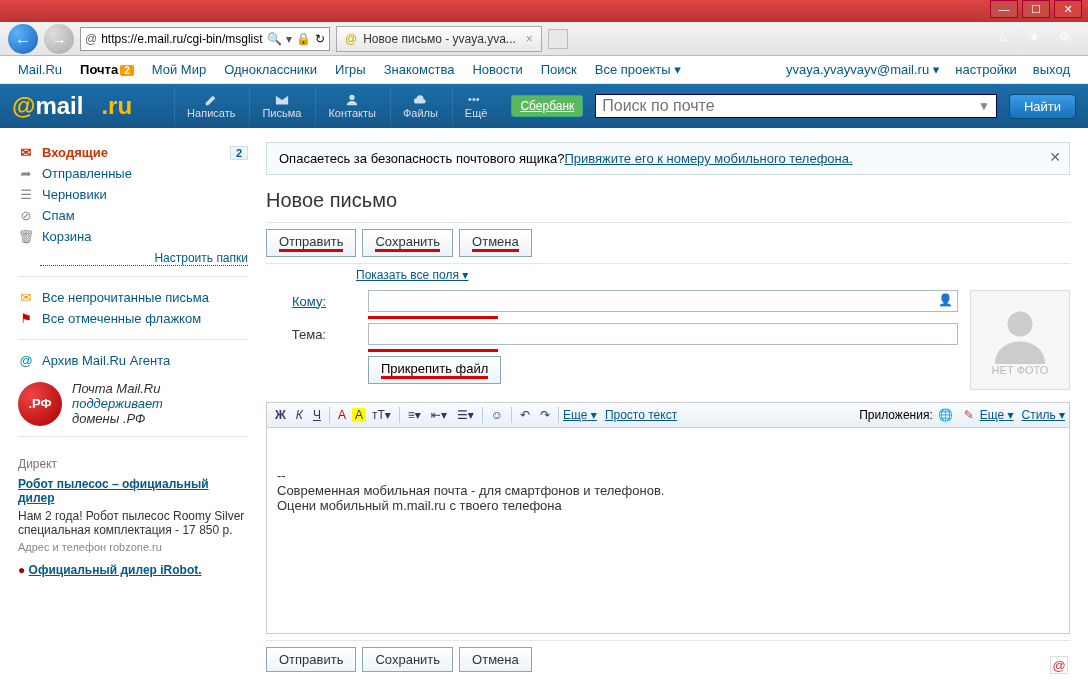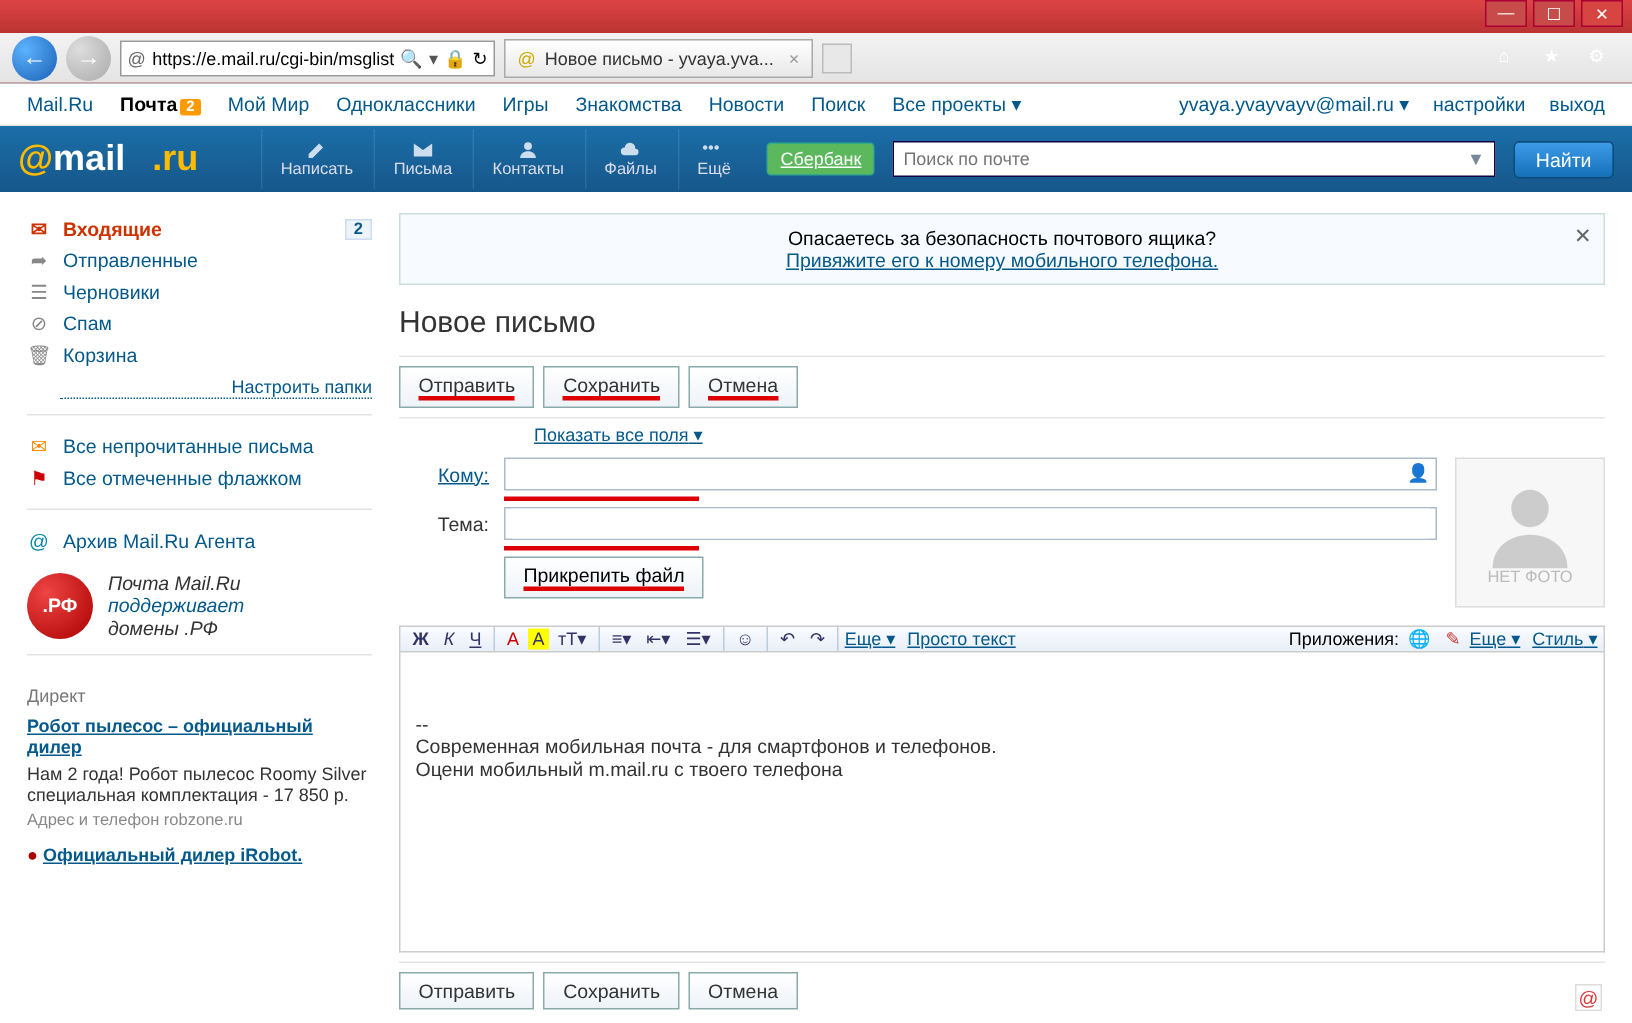--- a/index.html
+++ b/index.html
@@ -33,21 +33,21 @@
 
 .bluebar { height: 44px; background: linear-gradient(#1b6ea8, #16578a); display: flex; align-items: center; padding: 0 12px; gap: 2px; }
 .logo { display: flex; align-items: center; font-size: 24px; font-weight: bold; margin-right: 40px; }
 .logo .at { color: #fb0; }
 .logo .mail { color: #fff; }
 .logo .ru { color: #fb0; padding-left: 18px; }
 .bbitem { display: flex; flex-direction: column; align-items: center; color: #dde; font-size: 11px; padding: 2px 12px; cursor: pointer; border-left: 1px solid rgba(255,255,255,.1); height: 40px; justify-content: center; }
 .bbitem svg, .bbitem .glyph { width: 16px; height: 14px; fill: #cde; color: #cde; }
 .sberb { background: #5cb85c; color: #fff; padding: 3px 8px; border-radius: 3px; border: 1px solid #3a8; margin-left: 10px; font-size: 12px; cursor: pointer; text-decoration: underline; }
 .searchmail { flex: 1; margin: 0 10px; height: 24px; background: #fff; border: 1px solid #104; display: flex; align-items: center; padding: 0 6px; }
-.searchmail input { border: none; outline: none; width: 100%; font-size: 12px; }
+.searchmail input { border: none; outline: none; width: 100%; font-size: 16px; }
 .findbtn { background: linear-gradient(#3d9be8, #1570b8); color: #fff; border: 1px solid #0a4d7a; padding: 4px 14px; border-radius: 4px; cursor: pointer; font-size: 13px; }
 
 .mainarea { flex: 1; display: flex; padding: 14px 18px 4px 18px; gap: 18px; overflow: hidden; }
 
 .sidebar { width: 230px; display: flex; flex-direction: column; font-size: 13px; }
 .sb-item { display: flex; align-items: center; gap: 8px; padding: 3px 0; color: #04598b; cursor: pointer; }
 .sb-item.active { color: #c30; font-weight: bold; }
 .sb-item .ico { width: 16px; text-align: center; color: #888; }
 .sb-item.active .ico { color: #c30; }
 .sb-count { margin-left: auto; background: #eef3f9; border: 1px solid #cde; padding: 0 5px; font-size: 11px; color: #04598b; font-weight: bold; }
@@ -57,32 +57,32 @@
 .rfcircle { width: 44px; height: 44px; border-radius: 50%; background: radial-gradient(circle at 30% 30%, #e44, #a00); color: #fff; display: flex; align-items: center; justify-content: center; font-weight: bold; font-size: 13px; }
 .rftext { font-size: 13px; color: #333; font-style: italic; }
 .rftext a { color: #04598b; }
 .direktblock { font-size: 12px; color: #333; margin-top: 10px; }
 .direktblock .dt { color: #777; margin-bottom: 6px; }
 .direktblock a.h { color: #04598b; font-weight: bold; text-decoration: underline; }
 .direktblock .txt { margin-top: 4px; }
 .direktblock .foot { color: #888; font-size: 11px; margin-top: 4px; }
 
 .compose { flex: 1; display: flex; flex-direction: column; min-width: 0; }
-.alertbox { border: 1px solid #cdd; background: #f7faff; padding: 8px 12px; display: flex; align-items: center; font-size: 13px; position: relative; flex-direction: column; }
+.alertbox { border: 1px solid #cdd; background: #f7faff; padding: 8px 12px; display: flex; align-items: center; font-size: 13px; position: relative; }
 .alertbox a { color: #04598b; text-decoration: underline; }
 .alertbox .xx { position: absolute; right: 8px; top: 6px; color: #666; cursor: pointer; font-size: 14px; }
 .composehdr { font-size: 20px; color: #333; margin: 14px 0 10px; }
 .btnrow { display: flex; gap: 6px; align-items: center; border-top: 1px solid #e5e5e5; border-bottom: 1px solid #e5e5e5; padding: 6px 0; }
 .btn { border: 1px solid #8aa; background: linear-gradient(#fff,#eef3f8); padding: 4px 12px; font-size: 13px; color: #333; cursor: pointer; }
 .redu { border-bottom: 3px solid #d00; display: inline-block; }
 .showall { font-size: 12px; color: #04598b; text-decoration: underline; margin-left: 90px; margin-top: 4px; cursor: pointer; }
 
 .formrow { display: flex; margin-top: 8px; }
 .formarea { flex: 1; }
-.frow { display: flex; align-items: center; margin-bottom: 4px; }
+.frow { display: flex; align-items: center; margin-bottom: 4px; gap: 32px; }
 .flabel { width: 70px; text-align: right; padding-right: 10px; font-size: 13px; color: #333; }
 .flabel a { color: #04598b; text-decoration: underline; }
 .finp { flex: 1; height: 22px; border: 1px solid #abc; padding: 0 4px; position: relative; }
 .finp input { width: 100%; height: 100%; border: none; outline: none; }
 .finp .contacticon { position: absolute; right: 4px; top: 2px; color: #789; cursor: pointer; }
 .redline { height: 3px; background: #d00; width: 130px; }
 .attachbtn { border: 1px solid #8aa; background: linear-gradient(#fff,#eef3f8); padding: 4px 12px; font-size: 13px; cursor: pointer; display: inline-block; }
 
 .avatarbox { width: 100px; height: 100px; border: 1px solid #ddd; background: #f7f7f7; margin-left: 12px; display: flex; flex-direction: column; align-items: center; justify-content: center; color: #bbb; font-size: 11px; }
 .avsh { width: 60px; height: 60px; }

